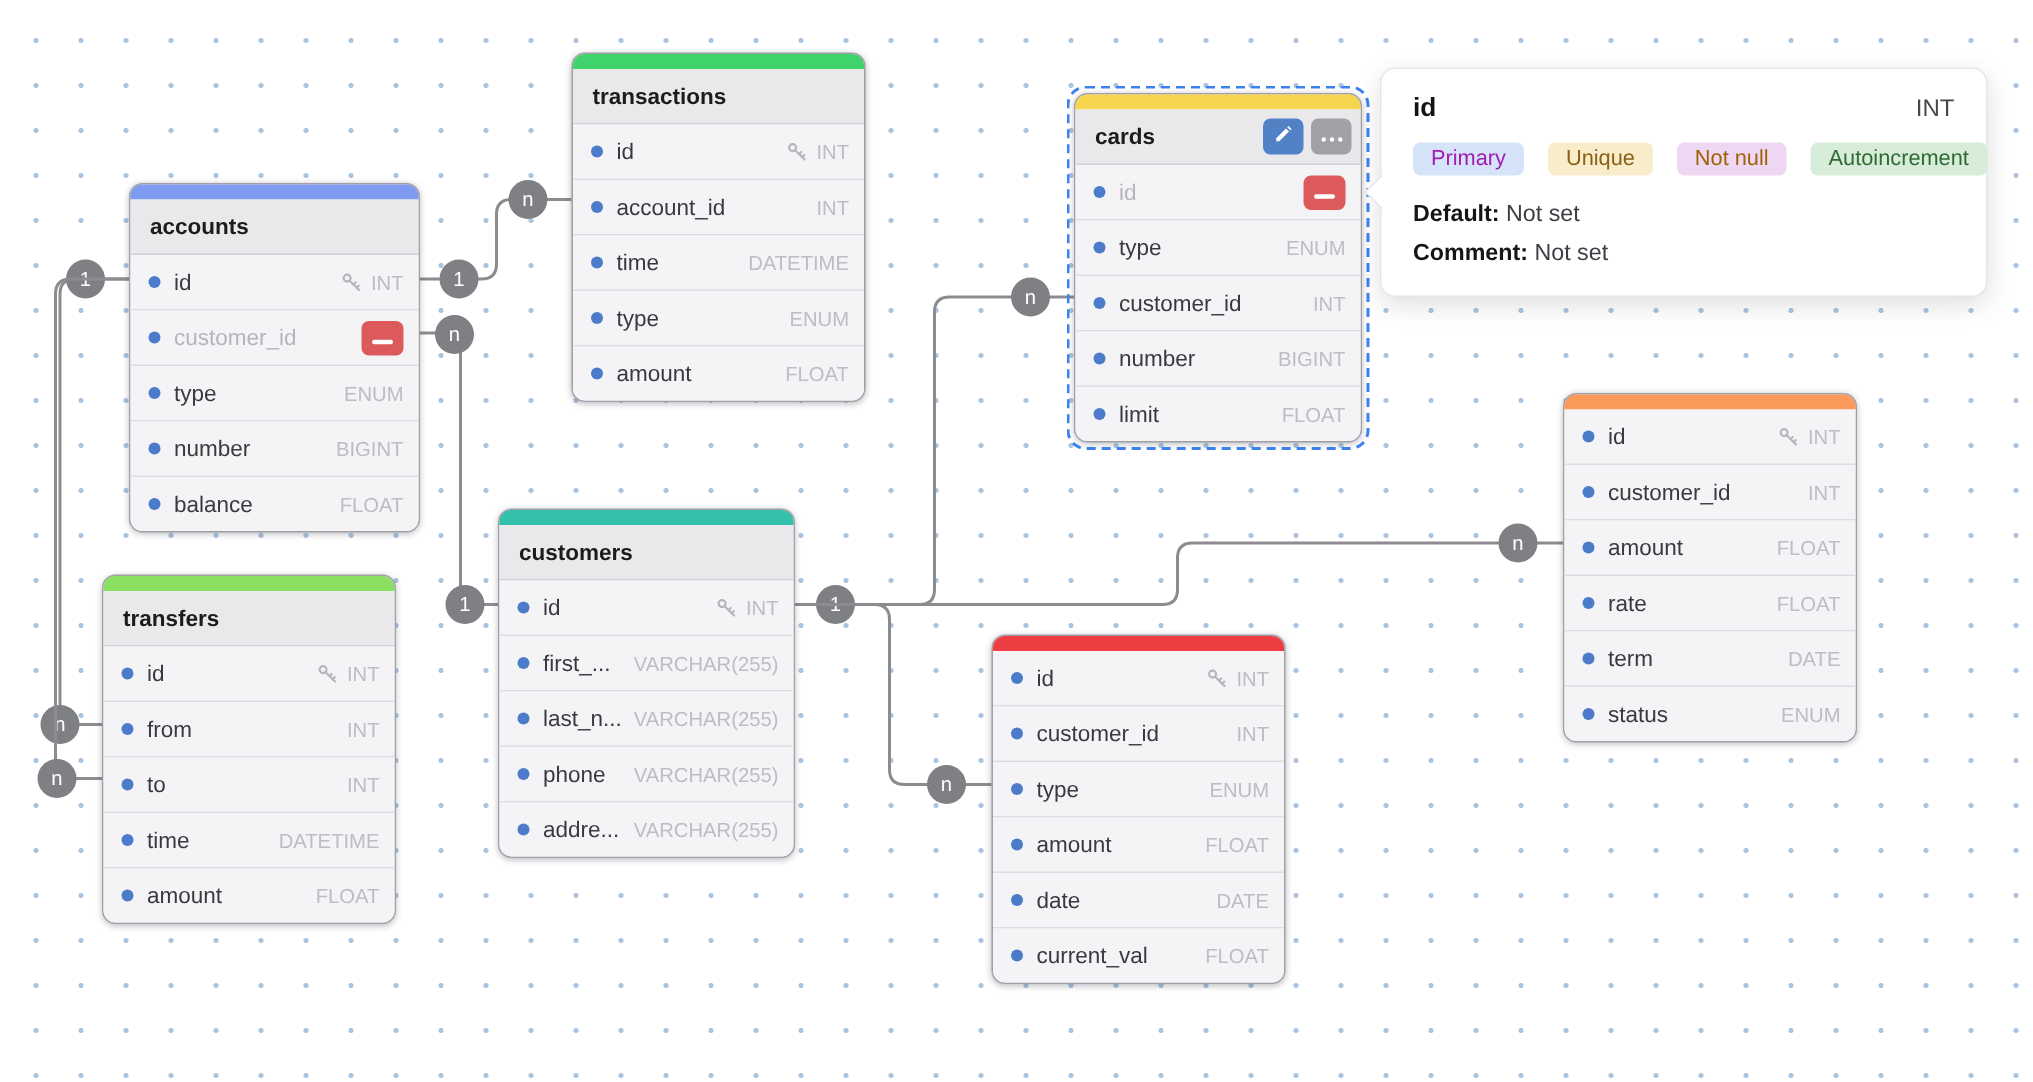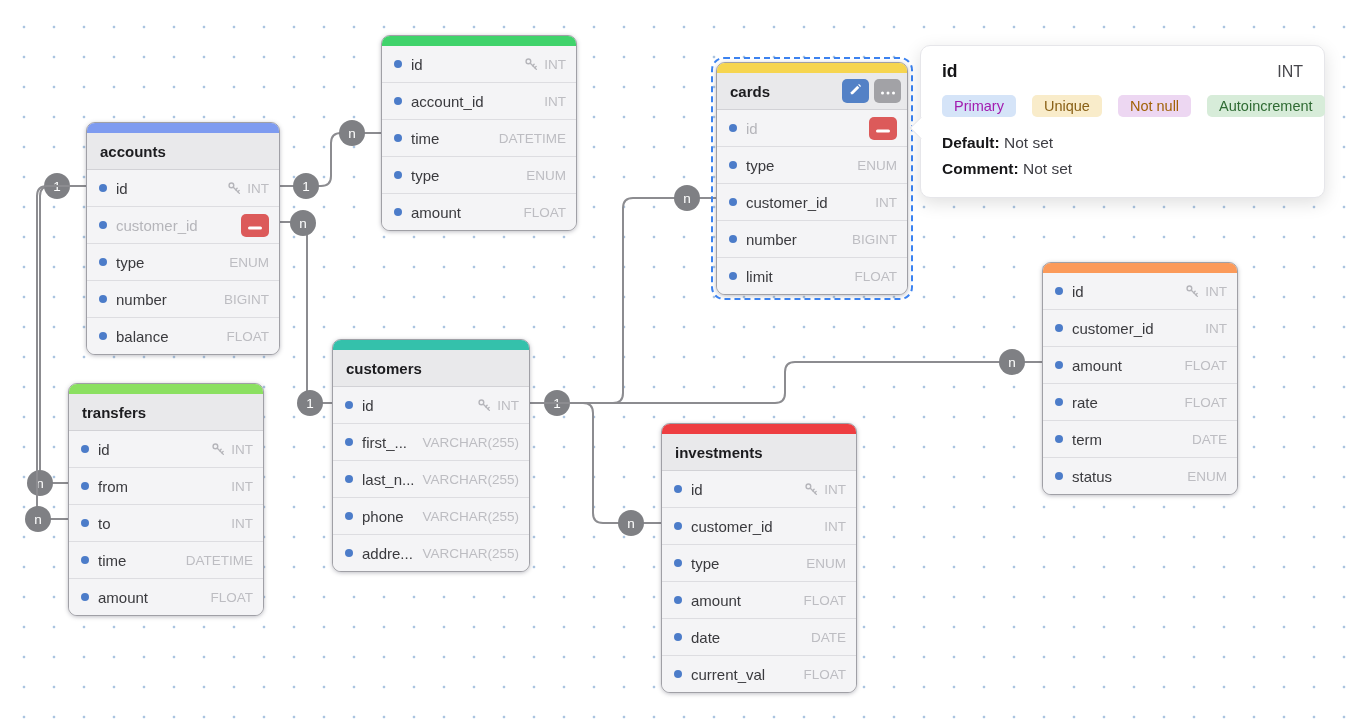--- a/index.html
+++ b/index.html
@@ -172,20 +172,23 @@
       <div class="row">
         <span class="dot"></span>
         <span class="fname">balance</span>
         <span class="ftype">
           <span>FLOAT</span>
         </span>
       </div>
     </div>
     <div class="tbl" style="left: 381px; top: 35px; width: 194px;">
       <div class="strip" style="background: rgb(64, 211, 107);"></div>
+      <div class="thead">
+        <span class="tname">transactions</span>
+      </div>
       <div class="row">
         <span class="dot"></span>
         <span class="fname">id</span>
         <span class="ftype">
           <span style="display: flex;">
             <svg width="15" height="15" viewBox="0 0 16 16" fill="none" stroke="#b5b5ba" stroke-width="1.5" stroke-linecap="round">
               <circle cx="4.7" cy="4.7" r="2.5"></circle>
               <path d="M6.7 6.7 L13.2 13.2"></path>
               <path d="M9.3 9.3 L10.8 7.8"></path>
               <path d="M11.5 11.5 L13 10"></path>
@@ -324,23 +327,20 @@
       <div class="row">
         <span class="dot"></span>
         <span class="fname">addre...</span>
         <span class="ftype">
           <span>VARCHAR(255)</span>
         </span>
       </div>
     </div>
     <div class="tbl" style="left: 661px; top: 423px; width: 194px;">
       <div class="strip" style="background: rgb(238, 62, 65);"></div>
-      <div class="thead">
-        <span class="tname">investments</span>
-      </div>
       <div class="row">
         <span class="dot"></span>
         <span class="fname">id</span>
         <span class="ftype">
           <span style="display: flex;">
             <svg width="15" height="15" viewBox="0 0 16 16" fill="none" stroke="#b5b5ba" stroke-width="1.5" stroke-linecap="round">
               <circle cx="4.7" cy="4.7" r="2.5"></circle>
               <path d="M6.7 6.7 L13.2 13.2"></path>
               <path d="M9.3 9.3 L10.8 7.8"></path>
               <path d="M11.5 11.5 L13 10"></path>

